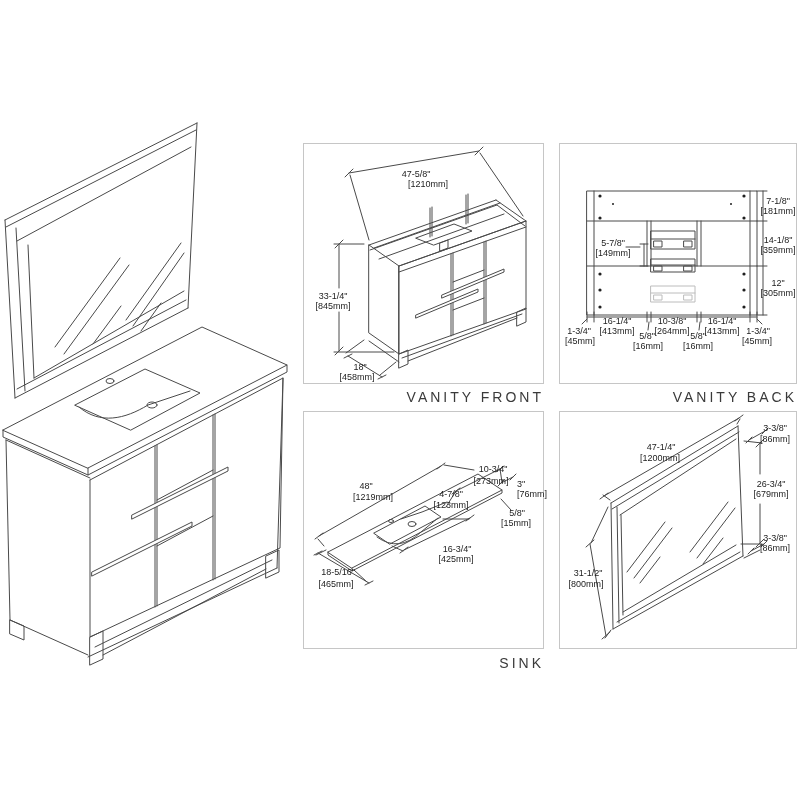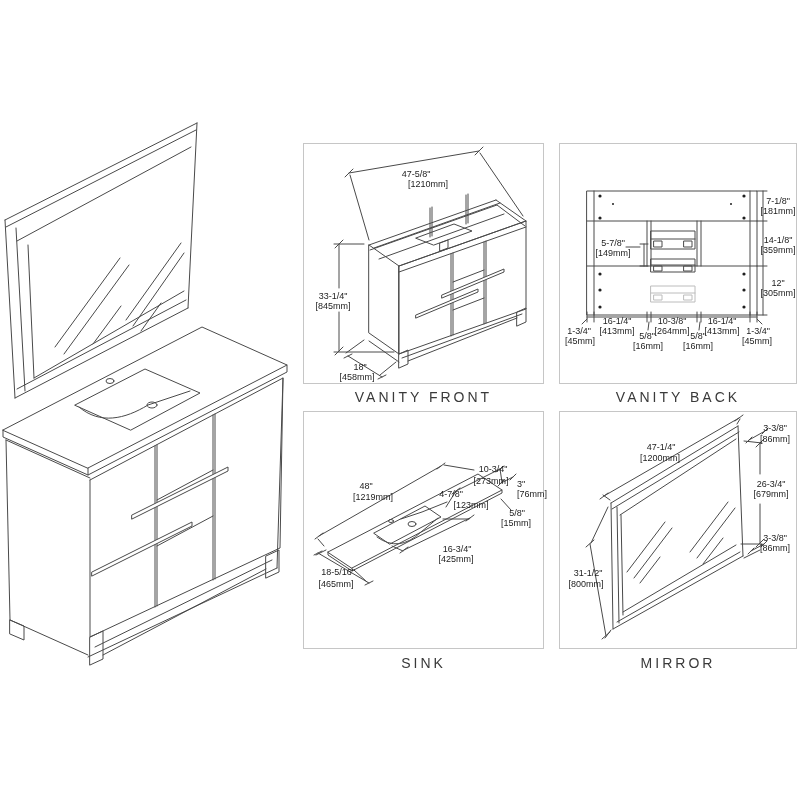--- a/index.html
+++ b/index.html
@@ -7,21 +7,21 @@
           font-family:"Liberation Sans", sans-serif;}
   .panel{position:absolute;border:1px solid #c6c6c6;background:#ffffff;box-sizing:border-box;}
   .art{position:absolute;left:0;top:0;}
   .art path,.art line,.art polyline,.art polygon,.art rect,.art ellipse{
       stroke:#4a4a4a;fill:none;stroke-width:1;stroke-linecap:round;stroke-linejoin:round;}
   .art .ghost{stroke:#bcbcbc;}
   .art .dot{fill:#1f1f1f;stroke:none;}
   .art .whitefill{fill:#ffffff;}
   .dim{position:absolute;transform:translateX(-50%);font-size:9px;line-height:10px;
        color:#1c1c1c;white-space:nowrap;text-align:center;}
-  .caption{position:absolute;font-size:14px;letter-spacing:3px;color:#3a3a3a;text-align:center;}
+  .caption{position:absolute;font-size:14px;letter-spacing:3px;color:#3a3a3a;text-align:right;}
 </style>
 </head>
 <body>
 
 <div id="canvas">
 
   <svg class="art" style="left:0;top:110px;" width="300" height="580" viewBox="0 0 300 580">
 
     <g>
       <path d="M5,110 L197,13"></path>
@@ -276,21 +276,21 @@
       <path d="M22,138 L12,143"></path>
         <path d="M50,158 L63,170"></path>
     </svg>
     <div class="dim" style="left:62px;top:69px;">48"</div>
     <div class="dim" style="left:69px;top:80px;">[1219mm]</div>
     <div class="dim" style="left:189px;top:52px;">10-3/4"</div>
     <div class="dim" style="left:187px;top:64px;">[273mm]</div>
     <div class="dim" style="left:217px;top:67px;">3"</div>
     <div class="dim" style="left:220px;top:77px;margin-left:8px;">[76mm]</div>
     <div class="dim" style="left:147px;top:77px;">4-7/8"</div>
-    <div class="dim" style="left:147px;top:88px;margin-left:20px;">[123mm]</div>
+    <div class="dim" style="left:147px;top:88px;">[123mm]</div>
     <div class="dim" style="left:213px;top:96px;">5/8"</div>
     <div class="dim" style="left:212px;top:106px;">[15mm]</div>
     <div class="dim" style="left:153px;top:132px;">16-3/4"</div>
     <div class="dim" style="left:152px;top:142px;">[425mm]</div>
     <div class="dim" style="left:34px;top:155px;">18-5/16"</div>
     <div class="dim" style="left:32px;top:167px;">[465mm]</div>
   </div>
   <div class="caption" style="left:303px;top:655px;width:241px;">SINK</div>
 
   <div class="panel" style="left:559px;top:411px;width:238px;height:238px;">
@@ -346,15 +346,14 @@
     <div class="dim" style="left:100px;top:41px;text-align:right;">[1200mm]</div>
     <div class="dim" style="left:215px;top:11px;">3-3/8"</div>
     <div class="dim" style="left:215px;top:22px;">[86mm]</div>
     <div class="dim" style="left:211px;top:67px;">26-3/4"</div>
     <div class="dim" style="left:211px;top:77px;">[679mm]</div>
     <div class="dim" style="left:215px;top:121px;">3-3/8"</div>
     <div class="dim" style="left:215px;top:131px;">[86mm]</div>
     <div class="dim" style="left:28px;top:156px;">31-1/2"</div>
     <div class="dim" style="left:26px;top:167px;">[800mm]</div>
   </div>
-  <div class="caption" style="left:559px;top:655px;width:238px;">MIRROR</div>
 
 </div>
 
 </body></html>

